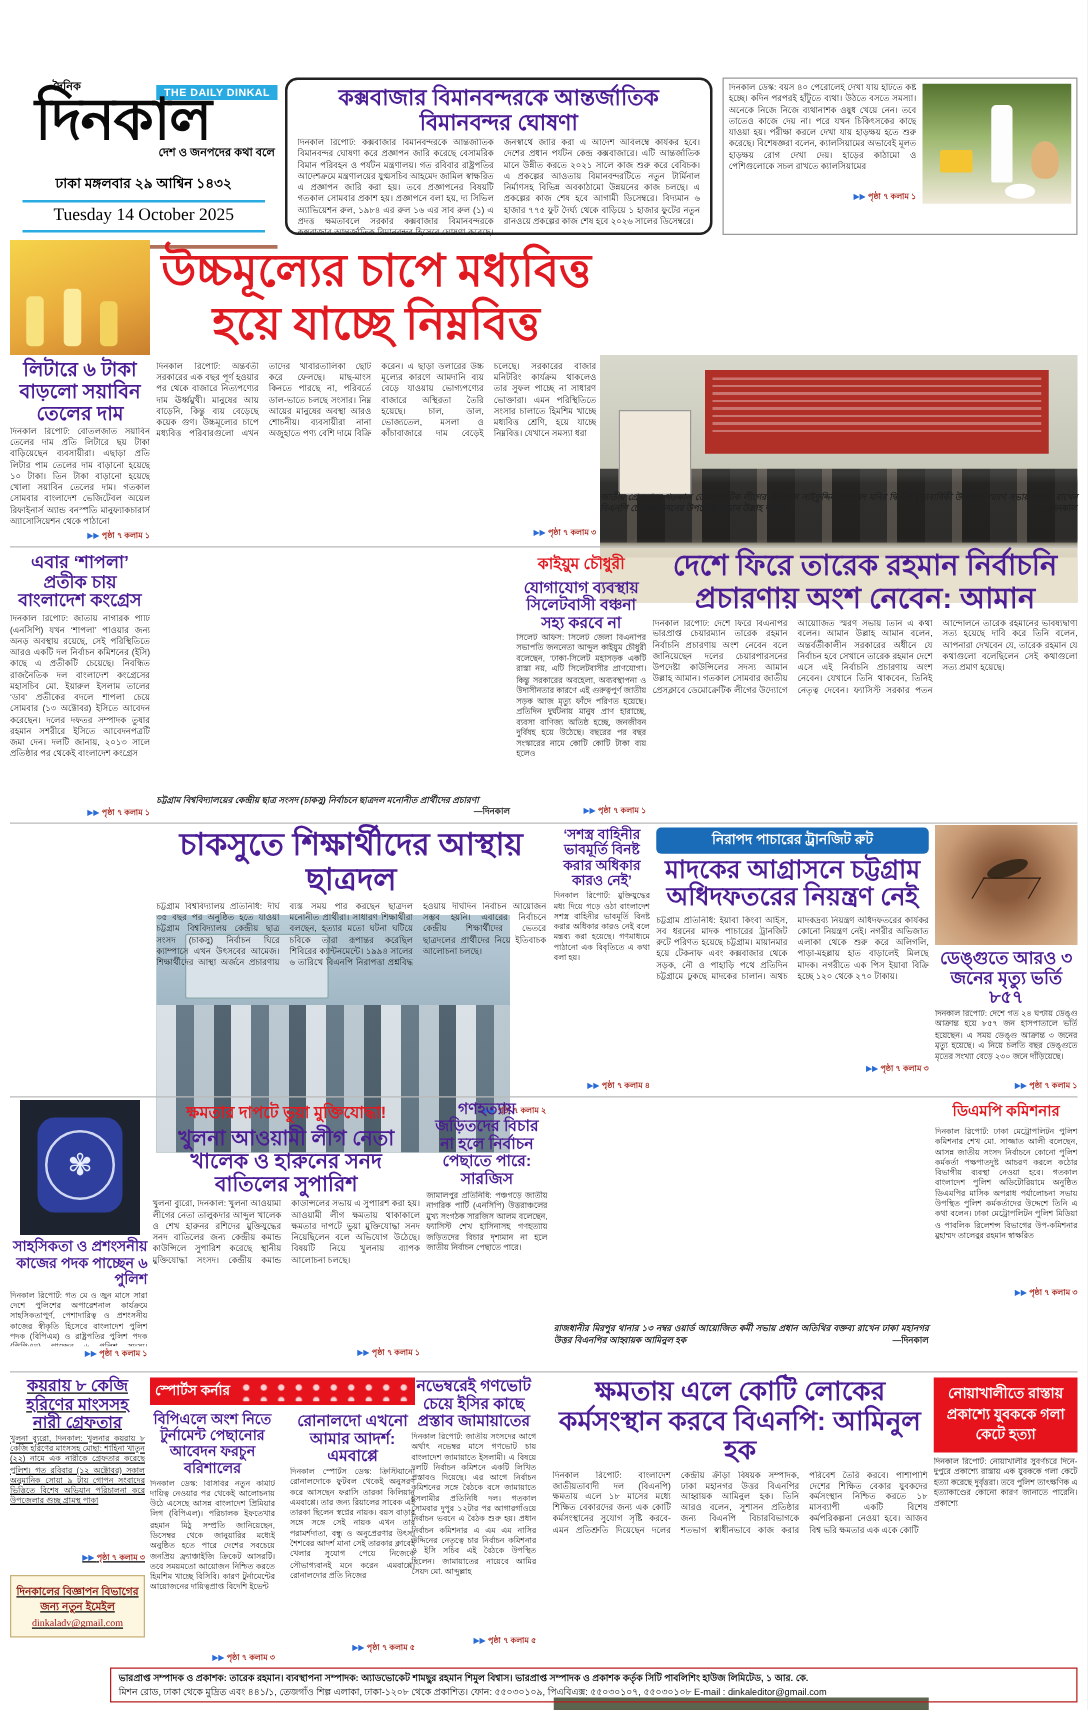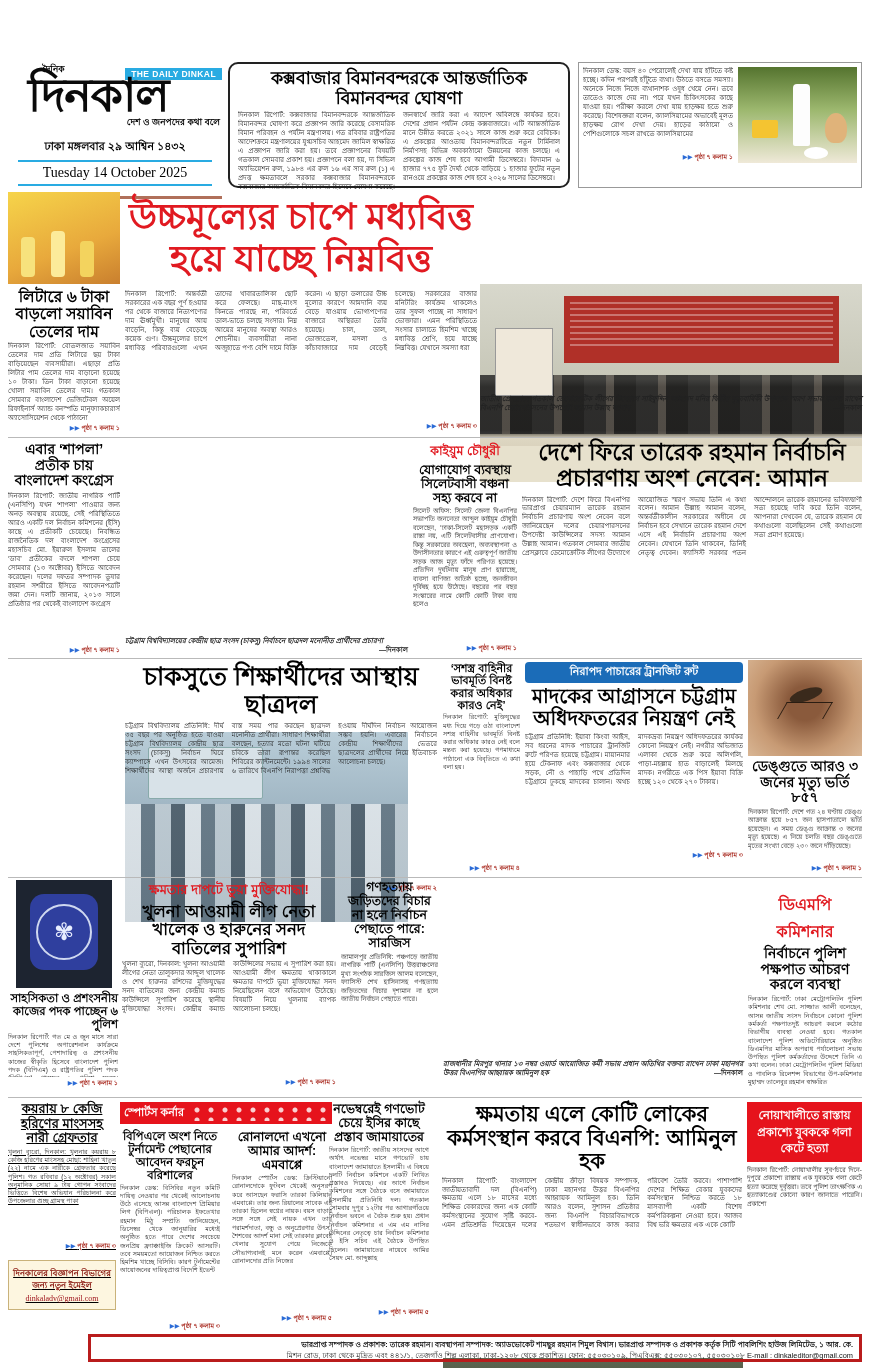--- a/index.html
+++ b/index.html
@@ -1,19 +1,19 @@
 <!DOCTYPE html>
 <html><head>
 <meta charset="utf-8">
 <style>
   html,body{margin:0;padding:0;background:#e9e9e9;}
   .page{position:relative;width:870px;height:1368px;margin:0 auto;background:#fff;
         font-family:"Liberation Sans","DejaVu Sans",sans-serif;overflow:hidden;}
   .abs{position:absolute;box-sizing:border-box;}
-  .hl{font-weight:bold;color:#000000;text-align:center;line-height:1.12;}
+  .hl{font-weight:bold;color:#4c1d95;text-align:center;line-height:1.12;}
   .hl-red{color:#e11a21;}
   .body-txt{font-size:6.8px;line-height:1.32;text-align:justify;color:#1c1c1c;overflow:hidden;}
   .body-txt p{margin:0;}
   .colwrap{display:flex;flex-direction:column;}
   .colwrap .body-txt{flex:1 1 auto;}
   .jump{font-size:6.4px;font-weight:bold;color:#a8281e;text-align:right;margin-top:1px;flex:0 0 auto;}
   .jump::before{content:"▶▶ ";color:#2b6bd6;}
   .kicker-red{color:#e11a21;font-weight:bold;text-align:center;}
   .caption{font-size:7px;line-height:1.3;color:#222;font-style:italic;font-weight:bold;text-align:justify;}
   .caption .credit{float:right;font-style:normal;}
@@ -26,21 +26,21 @@
   .brownrule{background:#b0705a;height:3px;}
   
   .round-box{border:2px solid #222;border-radius:10px;padding:5px 8px;}
   .sienna-bar{background:#b4621c;color:#fff;font-weight:bold;text-align:center;font-size:14px;padding:2px 0;}
   .blue-pill{background:#1b6cb8;color:#fff;font-weight:bold;text-align:center;font-size:11px;border-radius:4px;padding:1px 0;}
   .red-bar{background:#e6131c;color:#fff;font-weight:bold;font-size:11px;display:flex;align-items:center;padding:0 4px;}
   .red-box{background:#e6131c;color:#fff;font-weight:bold;font-size:11.5px;text-align:center;padding:5px 4px;line-height:1.45;}
   .ad-box{border:1px solid #c9b27a;background:#fdf6e0;text-align:center;padding:6px 3px;}
   .ad-box .l1{font-size:8.5px;font-weight:bold;color:#8b1a12;line-height:1.45;}
   .ad-box .mail{font-size:8px;color:#a0151d;font-family:"Liberation Serif",serif;margin-top:3px;}
-  .footer-box{border:3px solid #b91c1c;text-align:right;font-size:7.4px;line-height:1.5;color:#111;padding:2px 6px;}
+  .footer-box{border:1px solid #b91c1c;text-align:left;font-size:7.4px;line-height:1.5;color:#111;padding:2px 6px;}
   .dots{background-image:radial-gradient(circle,#ffffffcc 2px,transparent 3px);background-size:14px 10px;}
 </style>
 </head>
 <body>
 
 <div class="page">
 
   <div class="abs" style="left:8px;top:62px;width:214px;height:126px;">
     <div style="position:relative;height:64px;">
       <span style="position:absolute;left:34px;top:0;font-size:9px;font-weight:bold;">দৈনিক</span>
@@ -231,22 +231,21 @@
   <div class="abs photo" style="left:443px;top:878px;width:300px;height:178px;background:linear-gradient(180deg,#5d6650 0%,#4a5243 30%,#e8e4da 34%,#d9d2c4 62%,#7a3b2a 66%,#933 70%,#caa23a 74%,#b8862e 100%);">
     
     
     
   </div>
   <div class="abs caption" style="left:443px;top:1059px;width:300px;">
     <span>রাজধানীর মিরপুর থানার ১৩ নম্বর ওয়ার্ড আয়োজিত কর্মী সভায় প্রধান অতিথির বক্তব্য রাখেন ঢাকা মহানগর উত্তর বিএনপির আহ্বায়ক আমিনুল হক</span> <span class="credit">—দিনকাল</span>
   </div>
 
   <div class="abs" style="left:748px;top:880px;width:114px;height:214px;">
-    <div class="kicker-red" style="font-size:16px;margin-top:12px;">ডিএমপি কমিশনার</div>
-    <div class="hl" style="font-size:14px;">নির্বাচনে পুলিশ পক্ষপাত আচরণ করলে ব্যবস্থা</div>
+    <div class="kicker-red" style="font-size:12px;">ডিএমপি কমিশনার</div>
     <div class="colwrap" style="height:138px;margin-top:2px;">
       <div class="body-txt" style="font-size:6.3px;">
           <p>দিনকাল রিপোর্ট: ঢাকা মেট্রোপলিটন পুলিশ কমিশনার শেখ মো. সাজ্জাত আলী বলেছেন, আসন্ন জাতীয় সংসদ নির্বাচনে কোনো পুলিশ কর্মকর্তা পক্ষপাতদুষ্ট আচরণ করলে কঠোর বিভাগীয় ব্যবস্থা নেওয়া হবে। গতকাল বাংলাদেশ পুলিশ অডিটোরিয়ামে অনুষ্ঠিত ডিএমপির মাসিক অপরাধ পর্যালোচনা সভায় উপস্থিত পুলিশ কর্মকর্তাদের উদ্দেশে তিনি এ কথা বলেন। ঢাকা মেট্রোপলিটন পুলিশ মিডিয়া ও পাবলিক রিলেশন্স বিভাগের উপ-কমিশনার মুহাম্মদ তালেবুর রহমান স্বাক্ষরিত</p>
         </div>
       <div class="jump">পৃষ্ঠা ৭ কলাম ৩</div>
     </div>
   </div>
 
   <div class="abs rule-h" style="left:8px;top:1097px;width:854px;"></div>
 

